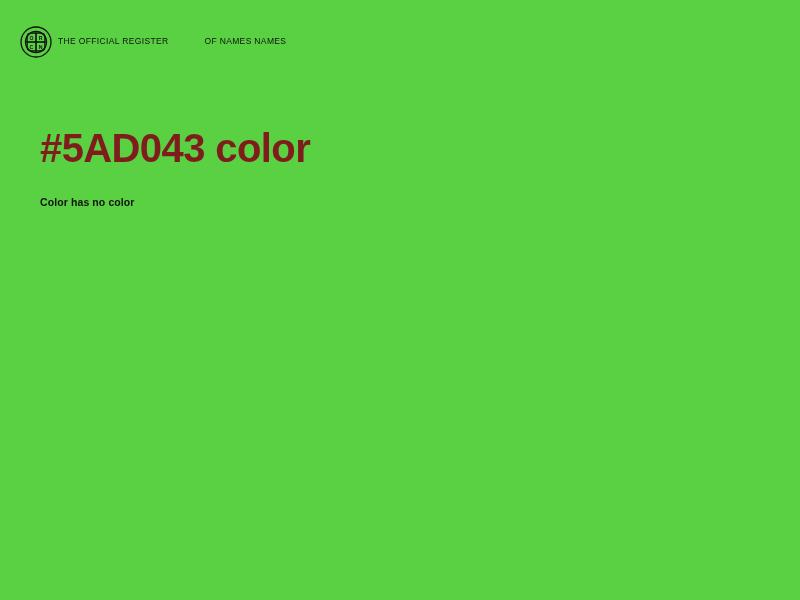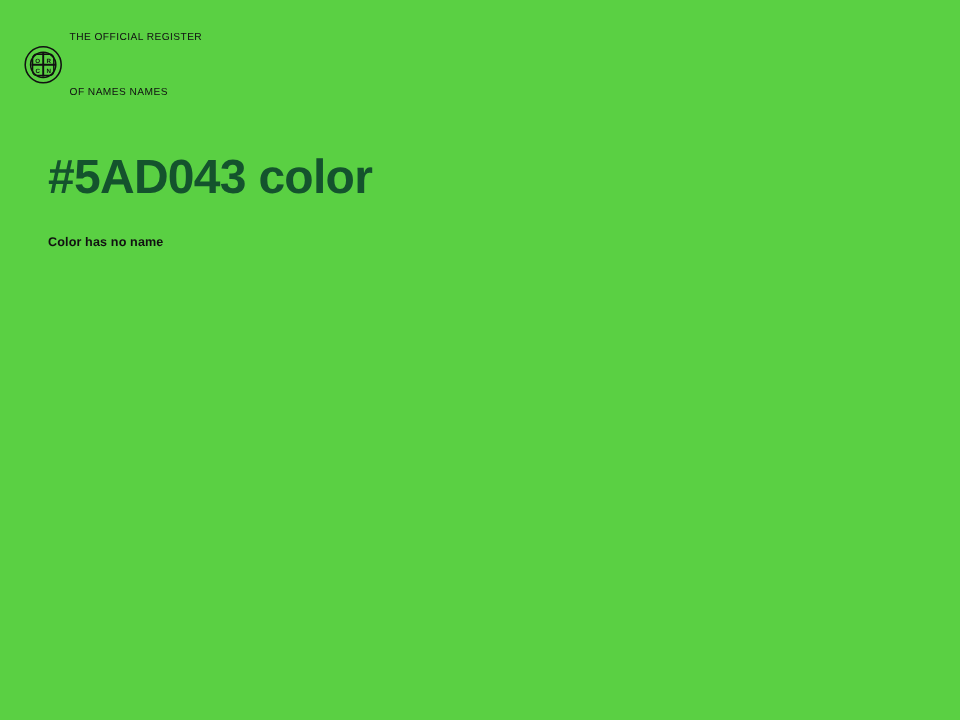--- a/index.html
+++ b/index.html
@@ -37,21 +37,21 @@
 
   .seal {
     width: 32px;
     height: 32px;
     flex: 0 0 32px;
     display: block;
   }
 
   .wordmark {
     display: flex;
-    flex-direction: column;
+    flex-direction: row;
     justify-content: center;
     line-height: 1.12;
     gap: 36px;
   }
 
   .wordmark-line {
     font-family: "Liberation Sans", sans-serif;
     font-size: 8.5px;
     letter-spacing: 0.35px;
     font-weight: 400;
@@ -67,21 +67,21 @@
     width: 700px;
   }
 
   .headline {
     margin: 0;
     font-family: "Liberation Sans", sans-serif;
     font-size: 40px;
     font-weight: 700;
     letter-spacing: -0.6px;
     line-height: 1.12;
-    color: #14532d;
+    color: #7f1d1d;
     white-space: nowrap;
   }
 
   .subtitle {
     margin: 0;
     padding-top: 25px;
     font-family: "Liberation Sans", sans-serif;
     font-size: 10.5px;
     font-weight: 700;
     letter-spacing: 0.1px;
@@ -113,16 +113,16 @@
 
     <span class="wordmark">
       <span class="wordmark-line">THE OFFICIAL REGISTER</span>
       <span class="wordmark-line">OF NAMES NAMES</span>
     </span>
 
   </div>
 
   <div class="content">
     <h1 class="headline">#5AD043 color</h1>
-    <p class="subtitle">Color has no name</p>
+    <p class="subtitle">Color has no color</p>
   </div>
 
 </div>
 
 </body></html>

